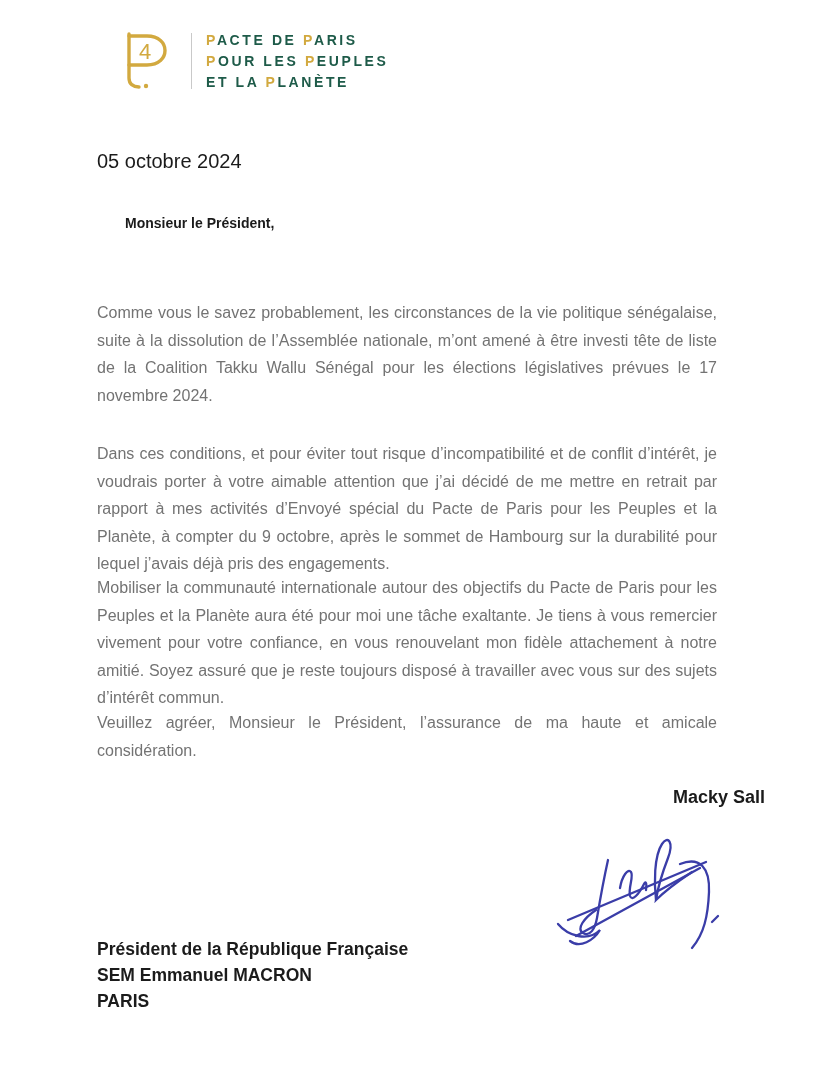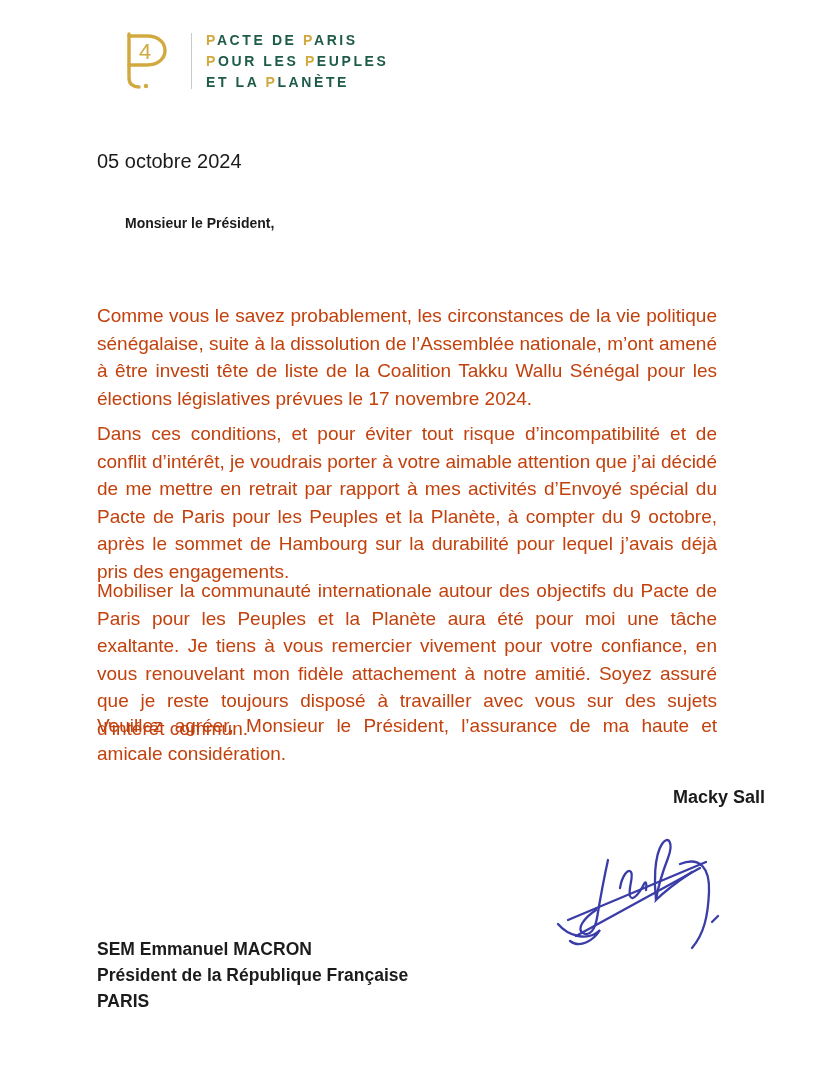--- a/index.html
+++ b/index.html
@@ -57,27 +57,27 @@
     top: 215px;
     left: 97px;
     font-size: 14px;
     font-weight: 700;
     margin-left: 28px;
   }
   .body-copy {
     position: absolute;
     left: 97px;
     width: 620px;
-    font-size: 19px;
+    font-size: 16px;
     line-height: 27.5px;
     text-align: justify;
-    color: #c2410c;
+    color: #737373;
   }
   .p1 { top: 283px; }
-  .p2 { top: 401px; }
+  .p2 { top: 424px; }
   .p3 { top: 558px; }
   .p4 { top: 693px; }
 
   .signer-name {
     position: absolute;
     top: 787px;
     left: 495px;
     width: 270px;
     text-align: right;
     font-size: 18px;
@@ -148,18 +148,18 @@
         <path d="M140 42 C160 34 170 46 169 70 C168 94 164 112 152 126"></path>
 
         <path d="M18 102 C28 114 48 120 60 108 C54 118 40 127 30 119"></path>
 
         <path d="M172 100 L178 94"></path>
       </g>
     </svg>
   </div>
 
   <div class="recipient">
+    <div>Président de la République Française</div>
     <div>SEM Emmanuel MACRON</div>
-    <div>Président de la République Française</div>
     <div>PARIS</div>
   </div>
 
 </div>
 
 </body></html>

